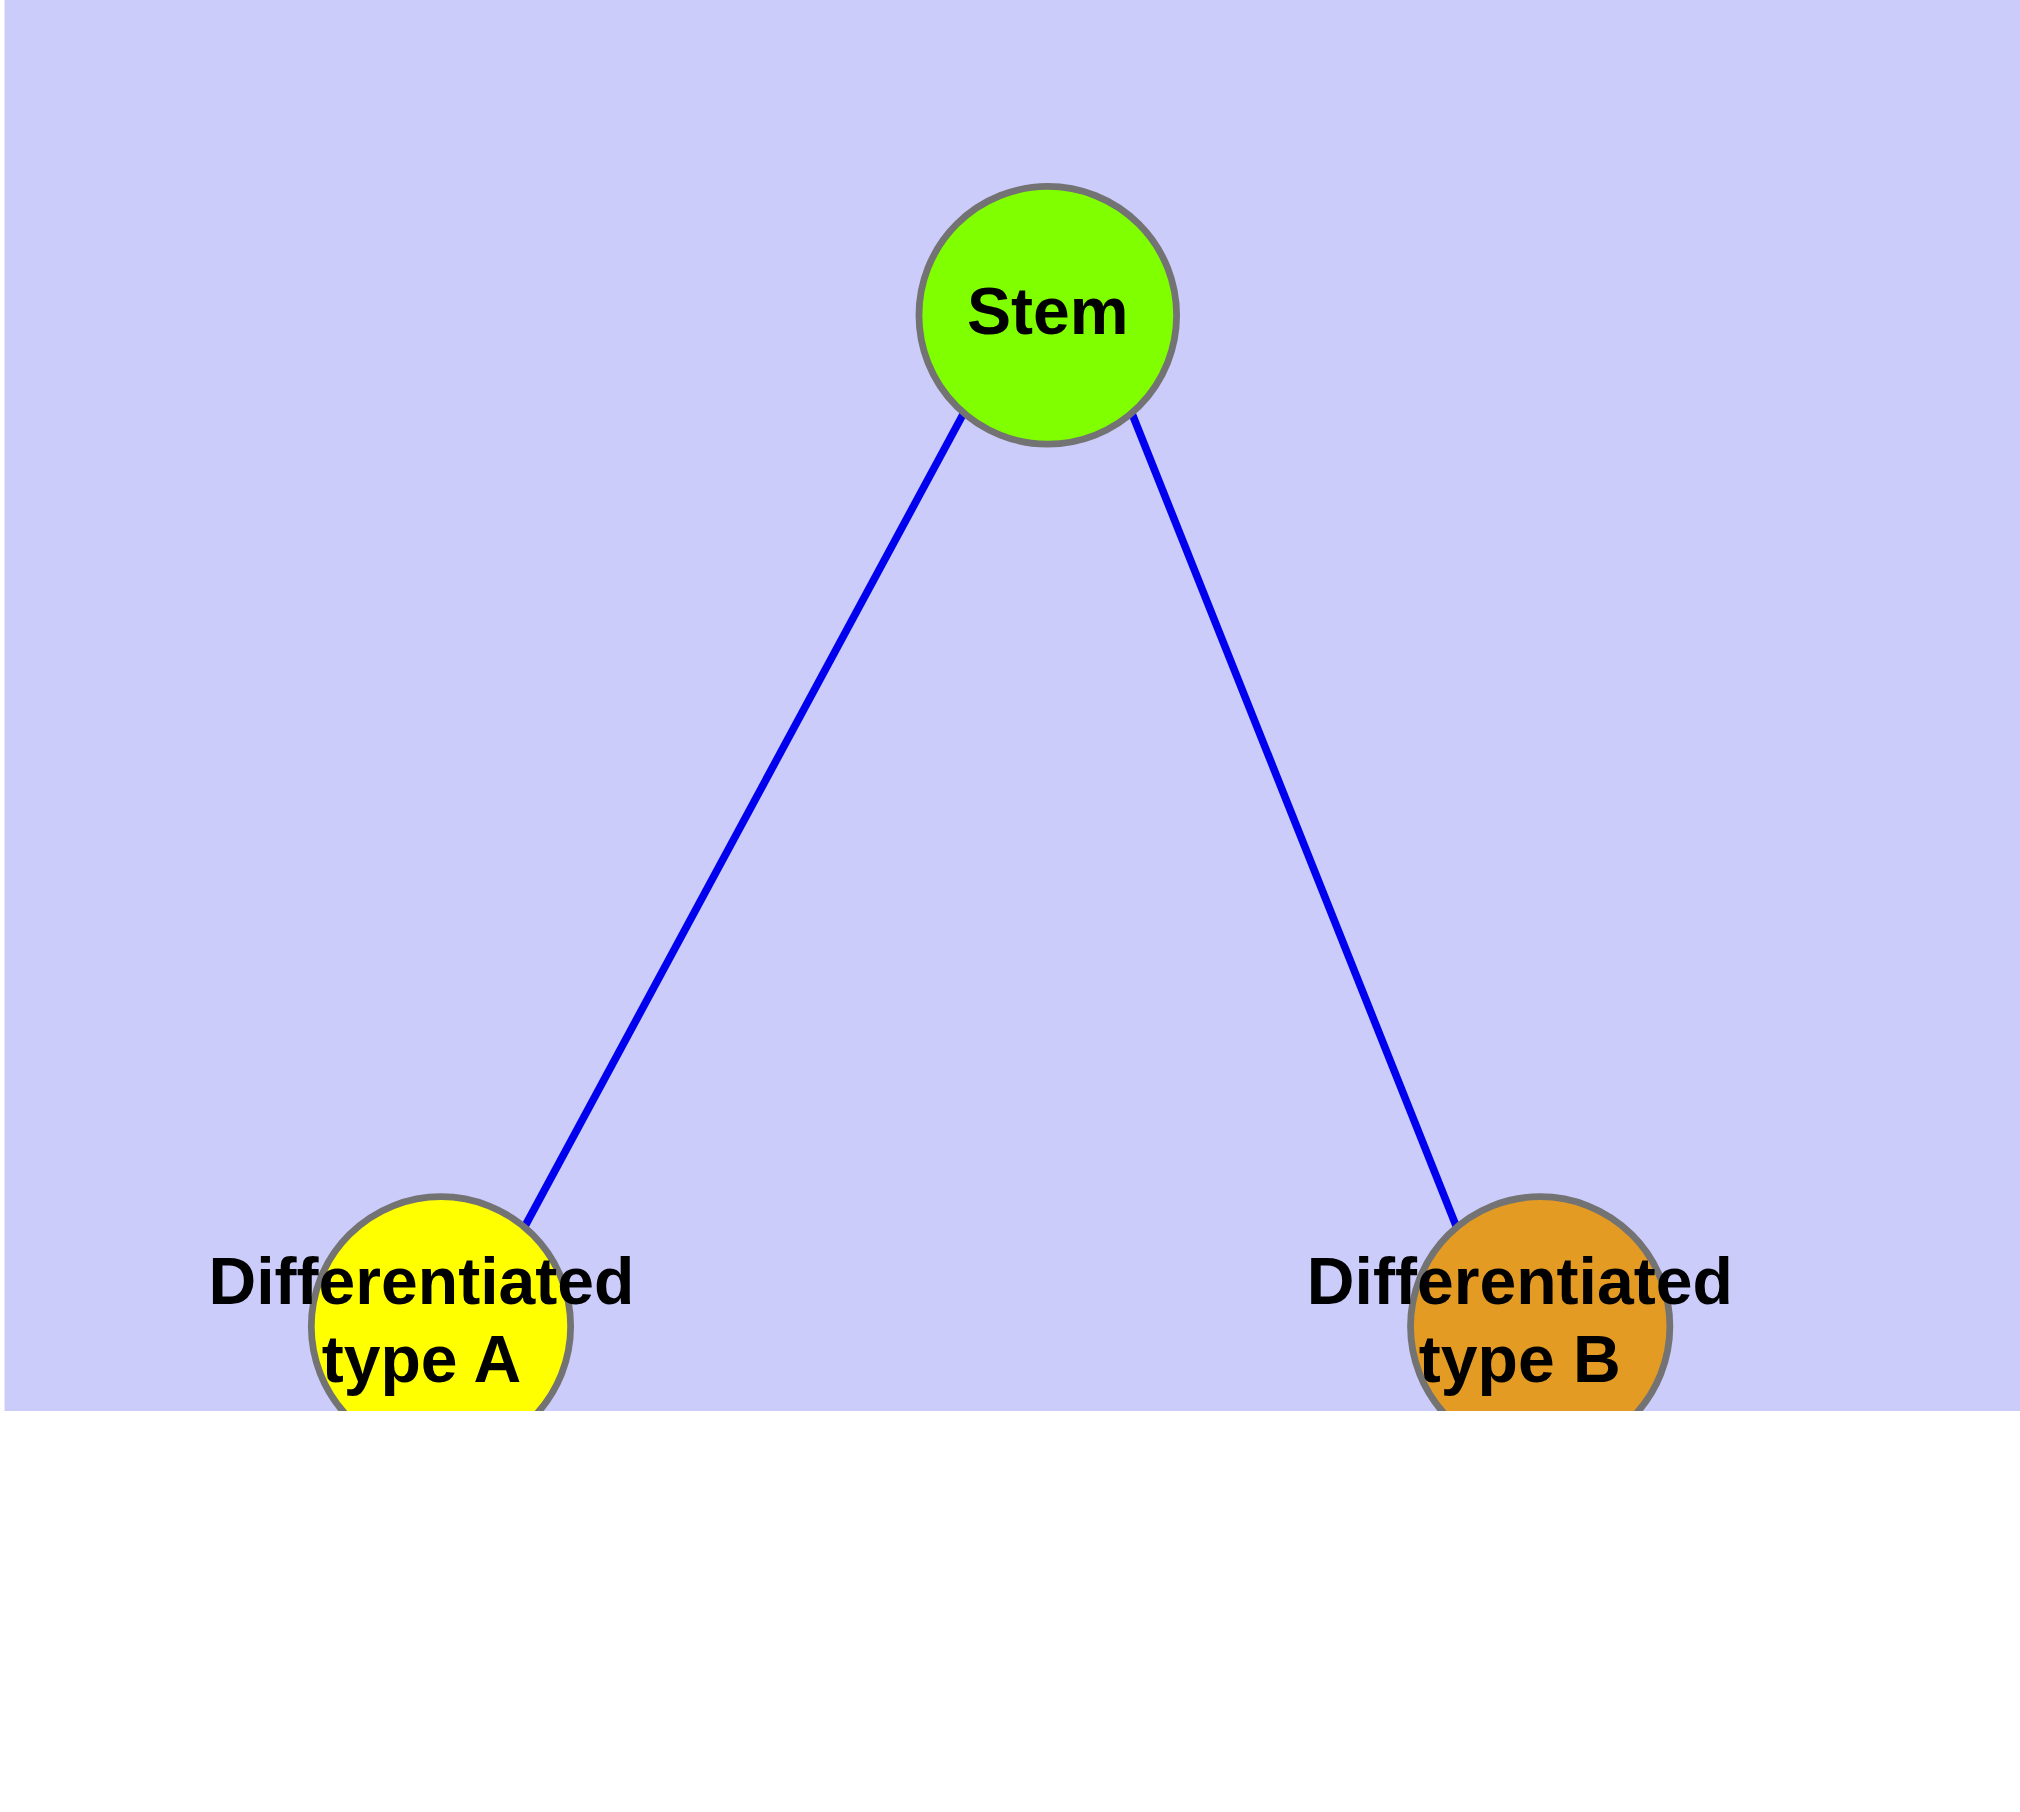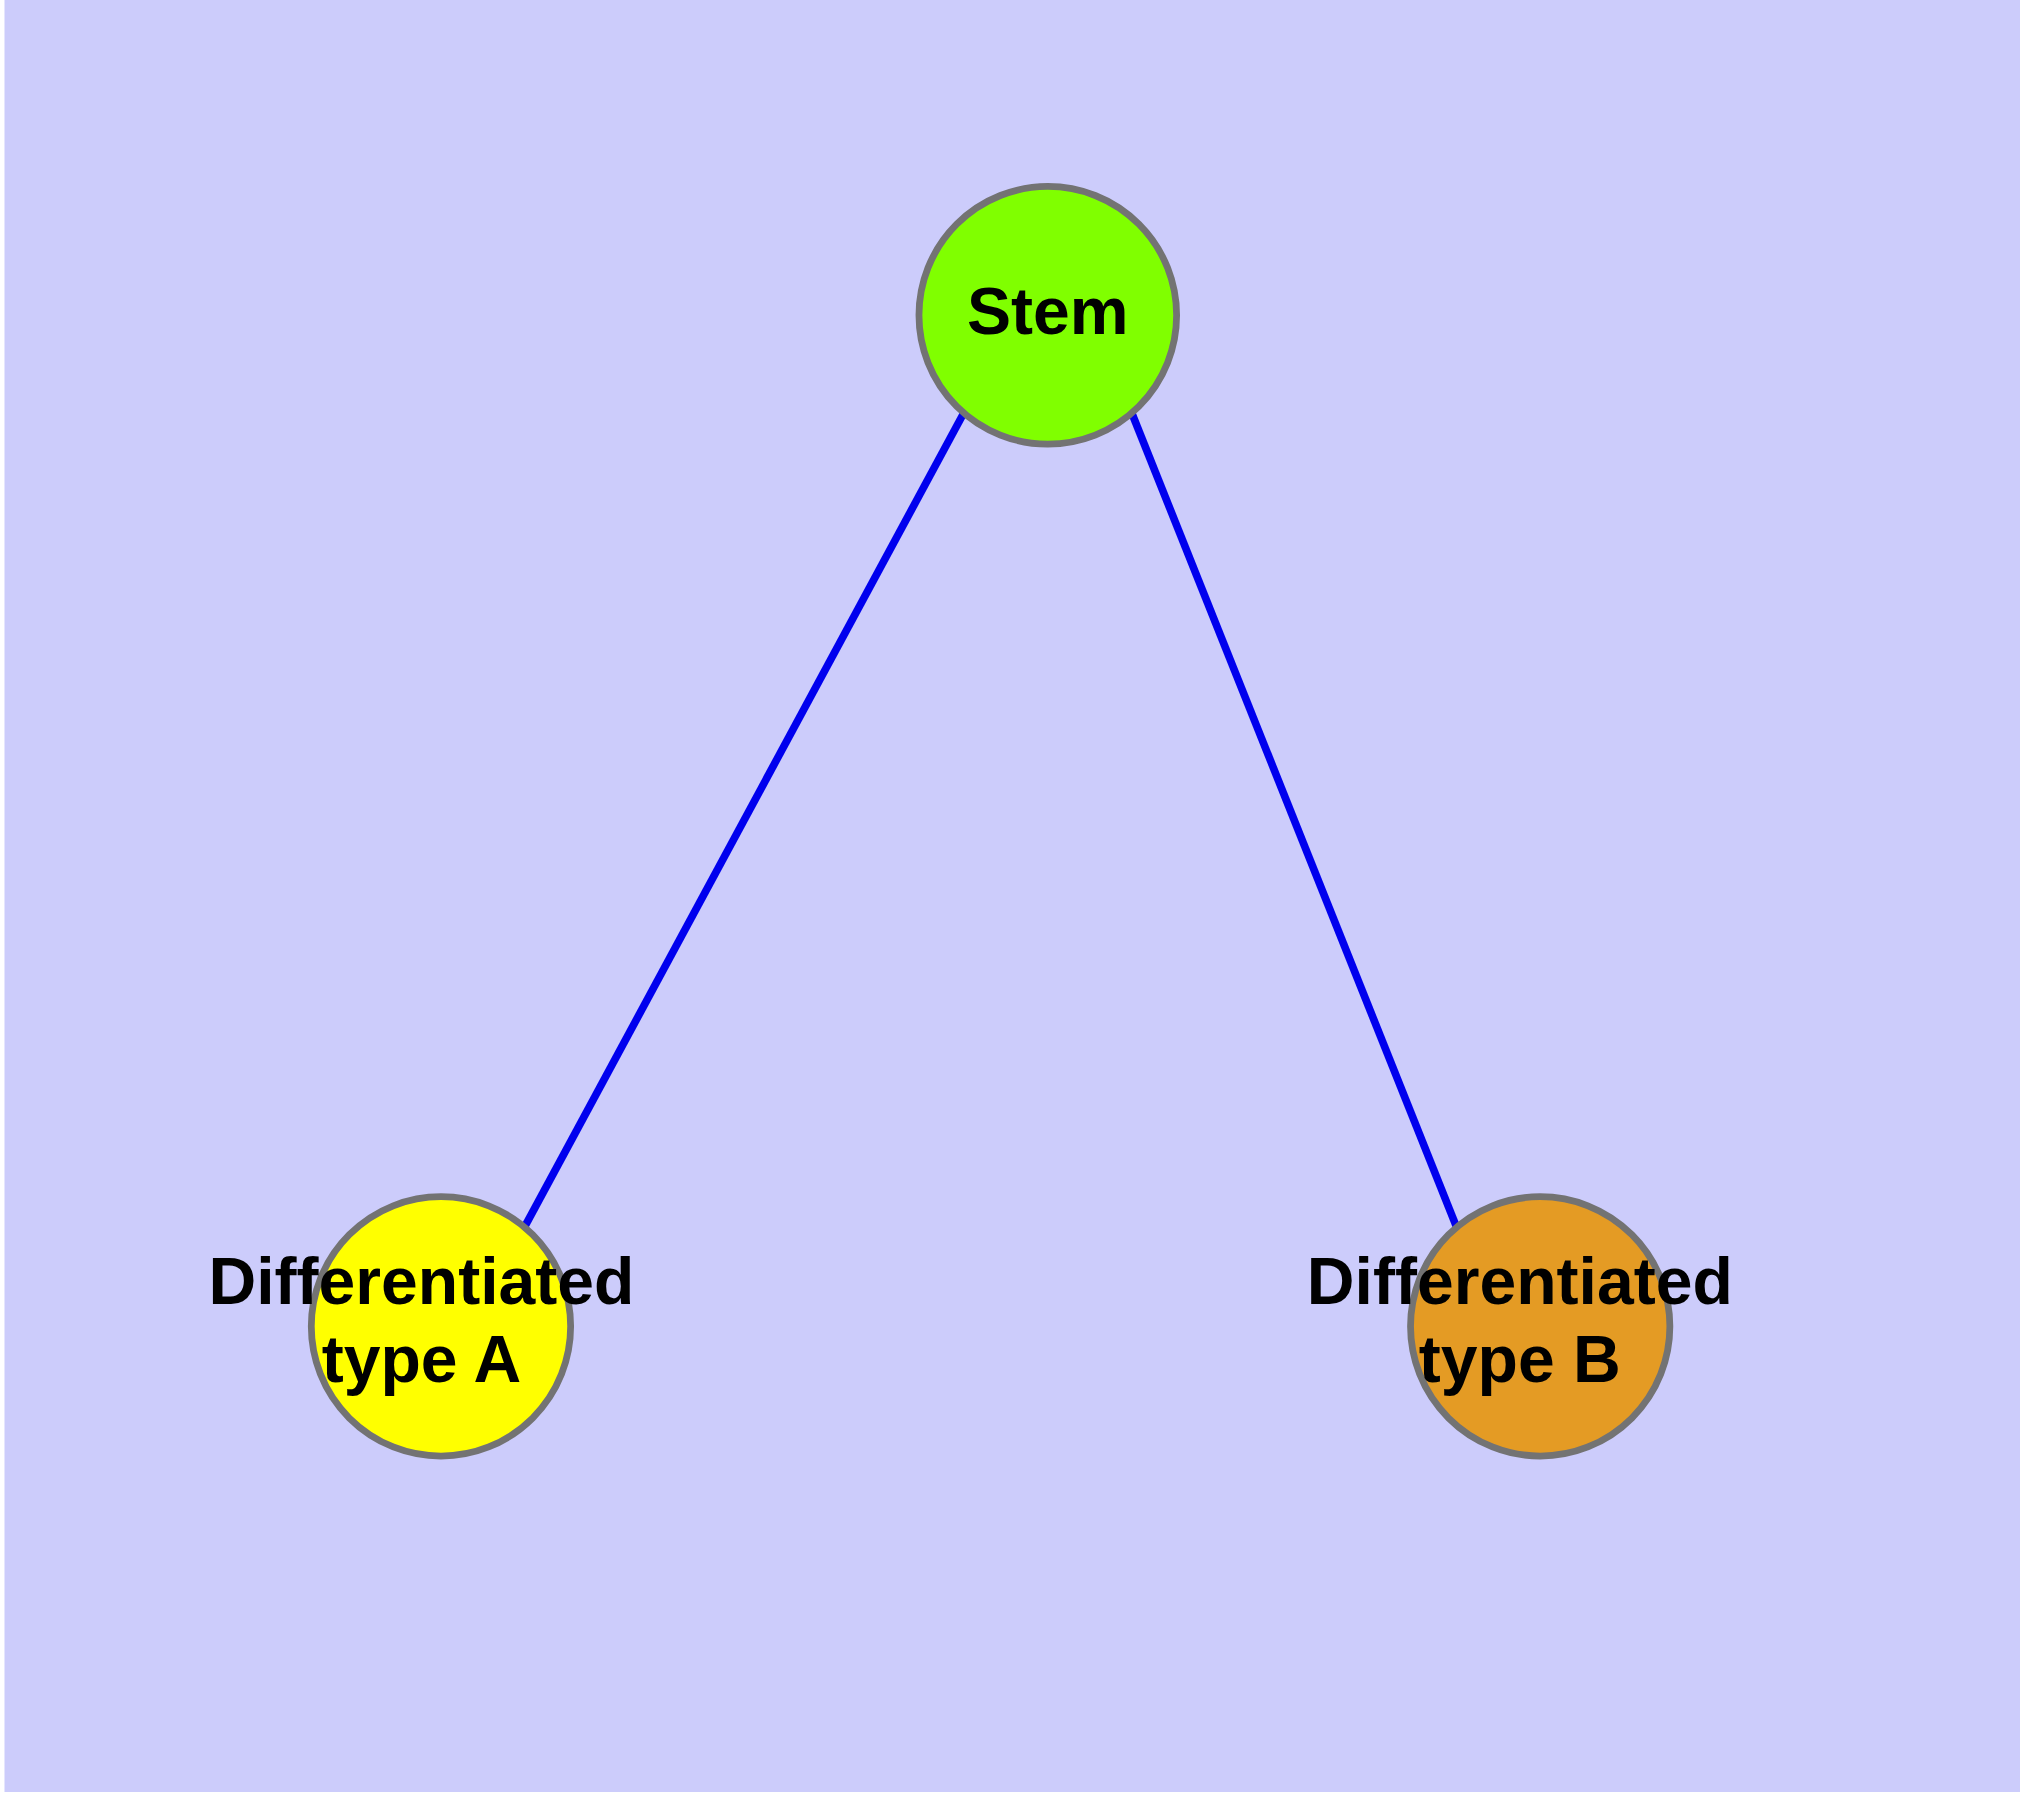--- a/index.html
+++ b/index.html
@@ -28,21 +28,21 @@
     font-weight: bold;
     fill: #000000;
     text-anchor: middle;
     dominant-baseline: middle;
     white-space: pre;
   }
 </style>
 </head>
 <body>
 
-<div id="canvas" style="width: 2021px; height: 1792px; background: rgb(255, 255, 255);">
+<div id="canvas" style="width: 2021px; height: 1411px; background: rgb(255, 255, 255);">
   <svg id="graph-svg" viewBox="0 0 2384 2138" xmlns="http://www.w3.org/2000/svg" style="width: 2021px; height: 1812px;">
 
     <rect id="plot-bg" x="5" y="0" width="2379" height="2130" fill="#ccccfb"></rect>
 
     <g id="edges-layer">
       <line id="edge-0" stroke="#0000ee" stroke-width="9" stroke-linecap="butt" x1="1137" y1="487" x2="619" y2="1447"></line>
       <line id="edge-1" stroke="#0000ee" stroke-width="9" stroke-linecap="butt" x1="1335" y1="487" x2="1718" y2="1447"></line>
     </g>
 
     <g id="nodes-layer">

